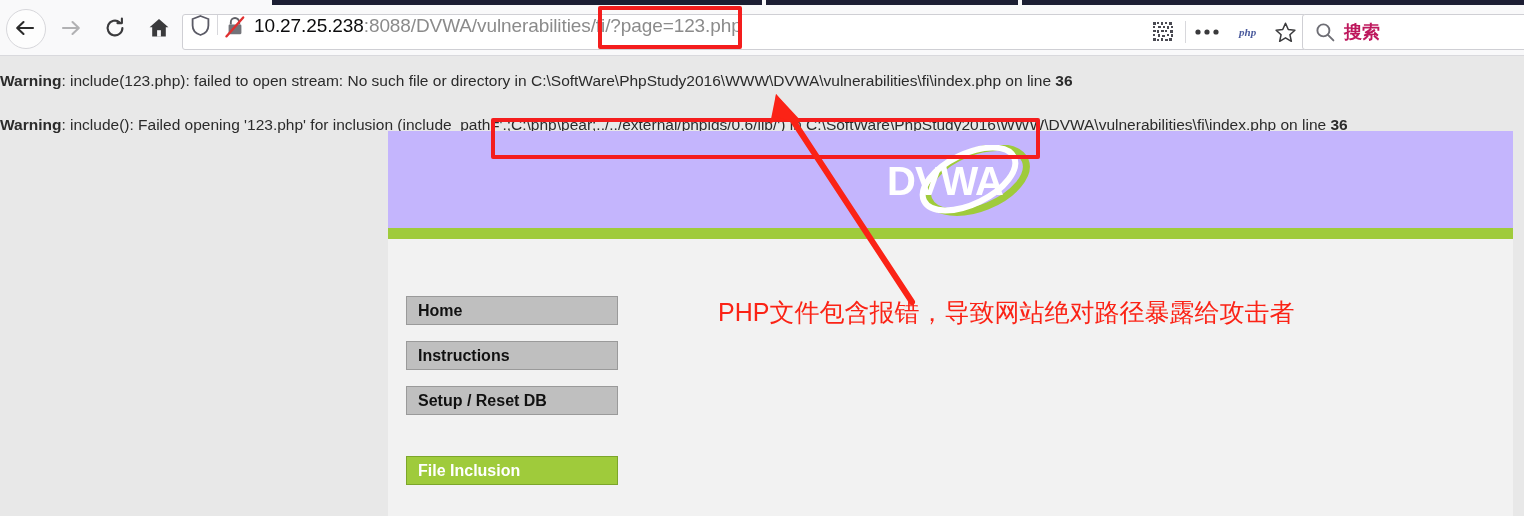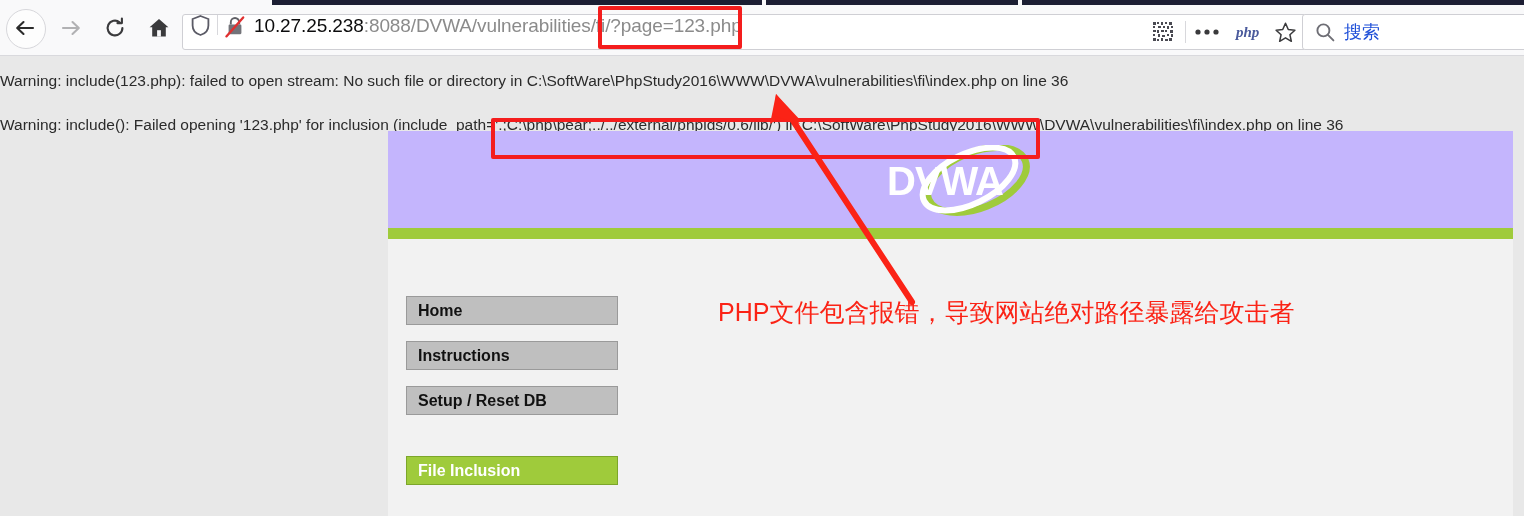--- a/index.html
+++ b/index.html
@@ -128,43 +128,44 @@
     align-items: center;
   }
   #qr-icon-wrap { width: 46px; display:flex; align-items:center; justify-content:center; }
   #actions-divider { width: 1px; height: 22px; background: #d8d8dc; }
   #ellipsis-icon-wrap { width: 42px; display:flex; align-items:center; justify-content:center; }
   #php-icon-wrap { width: 40px; display:flex; align-items:center; justify-content:center; }
   #php-icon-wrap .php-glyph {
     font-family: "Liberation Serif", serif;
     font-style: italic;
     font-weight: bold;
-    font-size: 15px;
+    font-size: 11px;
     color: #4a5a9c;
   }
   #bookmark-icon-wrap { width: 36px; display:flex; align-items:center; justify-content:center; }
 
   #search-box {
     position: absolute;
     left: 1302px;
     top: 9px;
     width: 260px;
     height: 36px;
     background: #ffffff;
     border: 1px solid #cfcfd4;
     border-radius: 3px;
     box-sizing: border-box;
     display: flex;
     align-items: center;
   }
   #search-box .mag { margin-left: 12px; }
   #search-input-text {
     font-size: 18px;
-    color: #1d4ed8;
+    color: #be185d;
     margin-left: 9px;
+    font-weight: bold;
   }
 
   #chrome-bottom-border {
     position: absolute;
     left: 0; top: 55px;
     width: 1524px;
     height: 1px;
     background: #d9d9dd;
   }
 
@@ -181,21 +182,21 @@
   .warning-line {
     position: absolute;
     left: 0;
     font-size: 15.5px;
     color: #2b2b2b;
     white-space: nowrap;
     font-family: "Liberation Sans", sans-serif;
   }
   #warning-line-1 { top: 16px; }
   #warning-line-2 { top: 60px; }
-  .warning-line b { font-weight: normal; }
+  .warning-line b { font-weight: bold; }
   .warning-line .path { font-weight: normal; }
 
   
   #dvwa-container {
     position: absolute;
     left: 388px;
     top: 75px;
     width: 1125px;
     height: 385px;
   }

